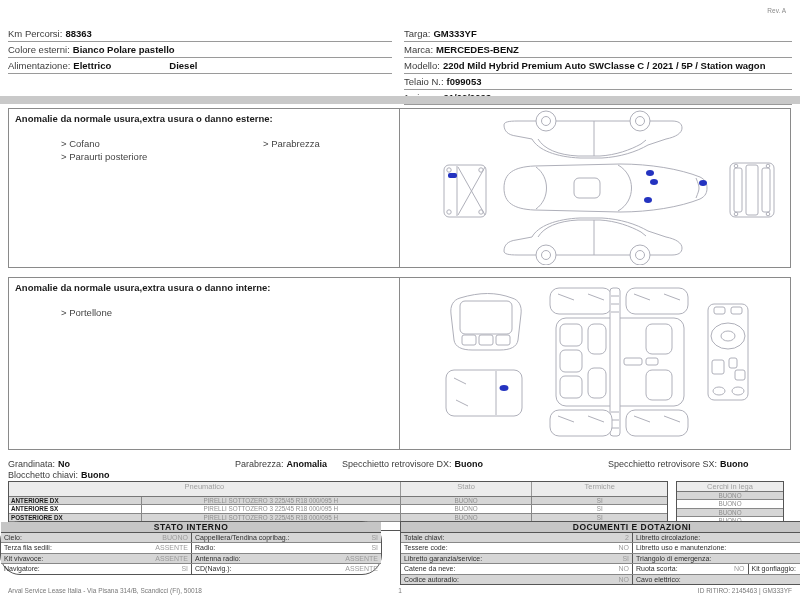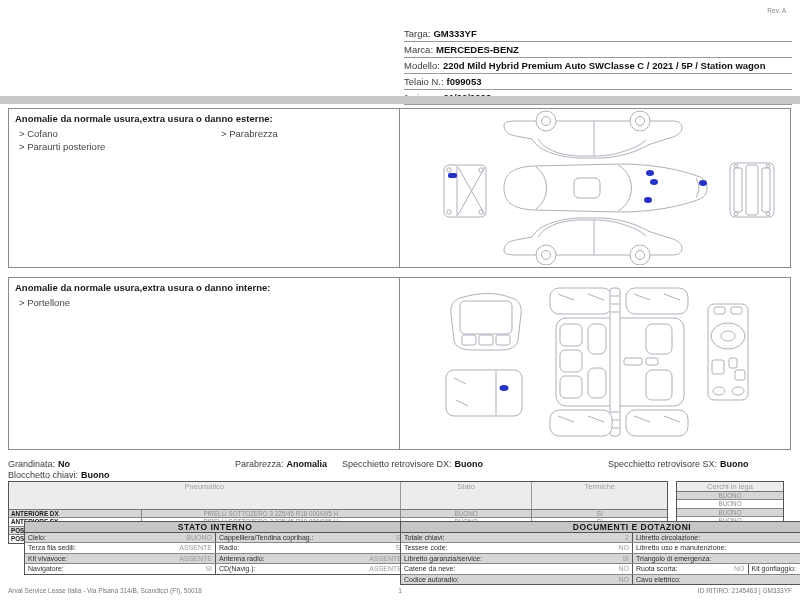--- a/index.html
+++ b/index.html
@@ -15,49 +15,49 @@
             line-height:1.25;color:#3c3c3c;}
   .info-row .val{font-weight:bold;color:#101010;margin-left:3px;}
   .info-row .val2{font-weight:bold;color:#101010;margin-left:58px;}
   .gray-bar{position:absolute;left:0;top:96px;width:800px;height:8px;background:#c9c9c9;}
   .panel-text{position:absolute;left:8px;width:390px;border:1px solid #8a8a8a;background:#fff;}
   .panel-diagram{position:absolute;left:400px;width:390px;border:1px solid #8a8a8a;
                  border-left:none;background:#fff;}
   .p1{top:108px;height:158px;} .p2{top:277px;height:171px;}
   .panel-heading{font-size:9.5px;font-weight:bold;color:#1c1c1c;margin:4px 6px 2px 6px;}
   .items-wrap{position:relative;}
-  .items-col{position:absolute;top:2px;font-size:9.5px;color:#454545;line-height:1.35;}
+  .items-col{position:absolute;top:12px;font-size:9.5px;color:#454545;line-height:1.35;margin-left:42px;}
   .items-col.c1{left:10px;} .items-col.c2{left:212px;}
   .summary{position:absolute;left:0;top:459px;width:800px;height:21px;font-size:9px;}
   .sum-item{position:absolute;white-space:nowrap;color:#3c3c3c;}
   .sum-item .val{font-weight:bold;color:#101010;margin-left:3px;}
   
   .tt{position:absolute;top:481px;border:1px solid #555;box-sizing:border-box;}
   #tyre-main{left:8px;width:660px;}
   #tyre-cerchi{left:676px;width:108px;}
   .tt-h{display:flex;background:#ececec;border-bottom:1px solid #777;}
-  .tt-h span{display:block;font-size:7.5px;color:#a0a0a0;text-align:center;height:27px;
+  .tt-h span{display:block;font-size:7.5px;color:#a0a0a0;text-align:center;height:14px;
              line-height:9px;box-sizing:border-box;}
   .tt-h span + span{border-left:1px solid #999;}
   .tt-r{display:flex;height:7.4px;}
   .tt-r + .tt-r{border-top:1px solid #888;}
   .tt-r.alt{background:#d6d6d6;}
   .tt-r span{display:block;font-size:6.3px;line-height:7.4px;box-sizing:border-box;
              overflow:hidden;white-space:nowrap;}
   .tt-r span + span{border-left:1px solid #888;}
   .tt-pos{font-weight:bold;color:#1a1a1a;padding-left:2px;}
   .tt-mut{color:#8f8f8f;text-align:center;}
   .tc-h{font-size:7.5px;color:#a0a0a0;text-align:center;height:9px;line-height:9px;
         background:#ececec;border-bottom:1px solid #777;}
   .tc-r{font-size:6.3px;color:#8f8f8f;text-align:center;height:7.4px;line-height:7.4px;}
   .tc-r + .tc-r{border-top:1px solid #888;}
   .tc-r.alt{background:#d6d6d6;}
   
   .lv{position:absolute;top:521px;border:1px solid #555;box-sizing:border-box;background:#fff;}
-  #stato-interno{left:24px;width:382px;}
+  #stato-interno{left:0;width:382px;border-radius:20px;}
   #documenti{left:400px;width:464px;}
   .lv-title{background:#c6c6c6;text-align:center;font-size:8.5px;font-weight:bold;
             color:#161616;height:10px;line-height:10px;letter-spacing:.5px;
             border-bottom:1px solid #555;}
   .lv-r{display:flex;height:9.4px;}
   .lv-r + .lv-r{border-top:1px solid #888;}
   .lv-r.alt{background:#d6d6d6;}
   .lv-c{display:flex;justify-content:space-between;box-sizing:border-box;
         padding:0 3px;overflow:hidden;white-space:nowrap;}
   .lv-c + .lv-c{border-left:1px solid #555;}
@@ -71,20 +71,25 @@
   .lnf{fill:#fff;stroke:#afb0ba;stroke-width:1;}
   .dot{fill:#2433c0;stroke:none;}
 </style>
 </head>
 <body>
 
 <div class="page">
 
   <div class="rev">Rev. A</div>
 
+  <div class="info-col" id="info-left">
+      <div class="info-row"><span class="lab">Km Percorsi:</span><span class="val">88363</span></div>
+      <div class="info-row"><span class="lab">Colore esterni:</span><span class="val">Bianco Polare pastello</span></div>
+      <div class="info-row"><span class="lab">Alimentazione:</span><span class="val">Elettrico</span><span class="val2">Diesel</span></div>
+    </div>
   <div class="info-col" id="info-right">
       <div class="info-row"><span class="lab">Targa:</span><span class="val">GM333YF</span></div>
       <div class="info-row"><span class="lab">Marca:</span><span class="val">MERCEDES-BENZ</span></div>
       <div class="info-row"><span class="lab">Modello:</span><span class="val">220d Mild Hybrid Premium Auto SWClasse C / 2021 / 5P / Station wagon</span></div>
       <div class="info-row"><span class="lab">Telaio N.:</span><span class="val">f099053</span></div>
       <div class="info-row"><span class="lab">1a imm.:</span><span class="val">21/02/2023</span></div>
     </div>
 
   <div class="gray-bar"></div>
 

